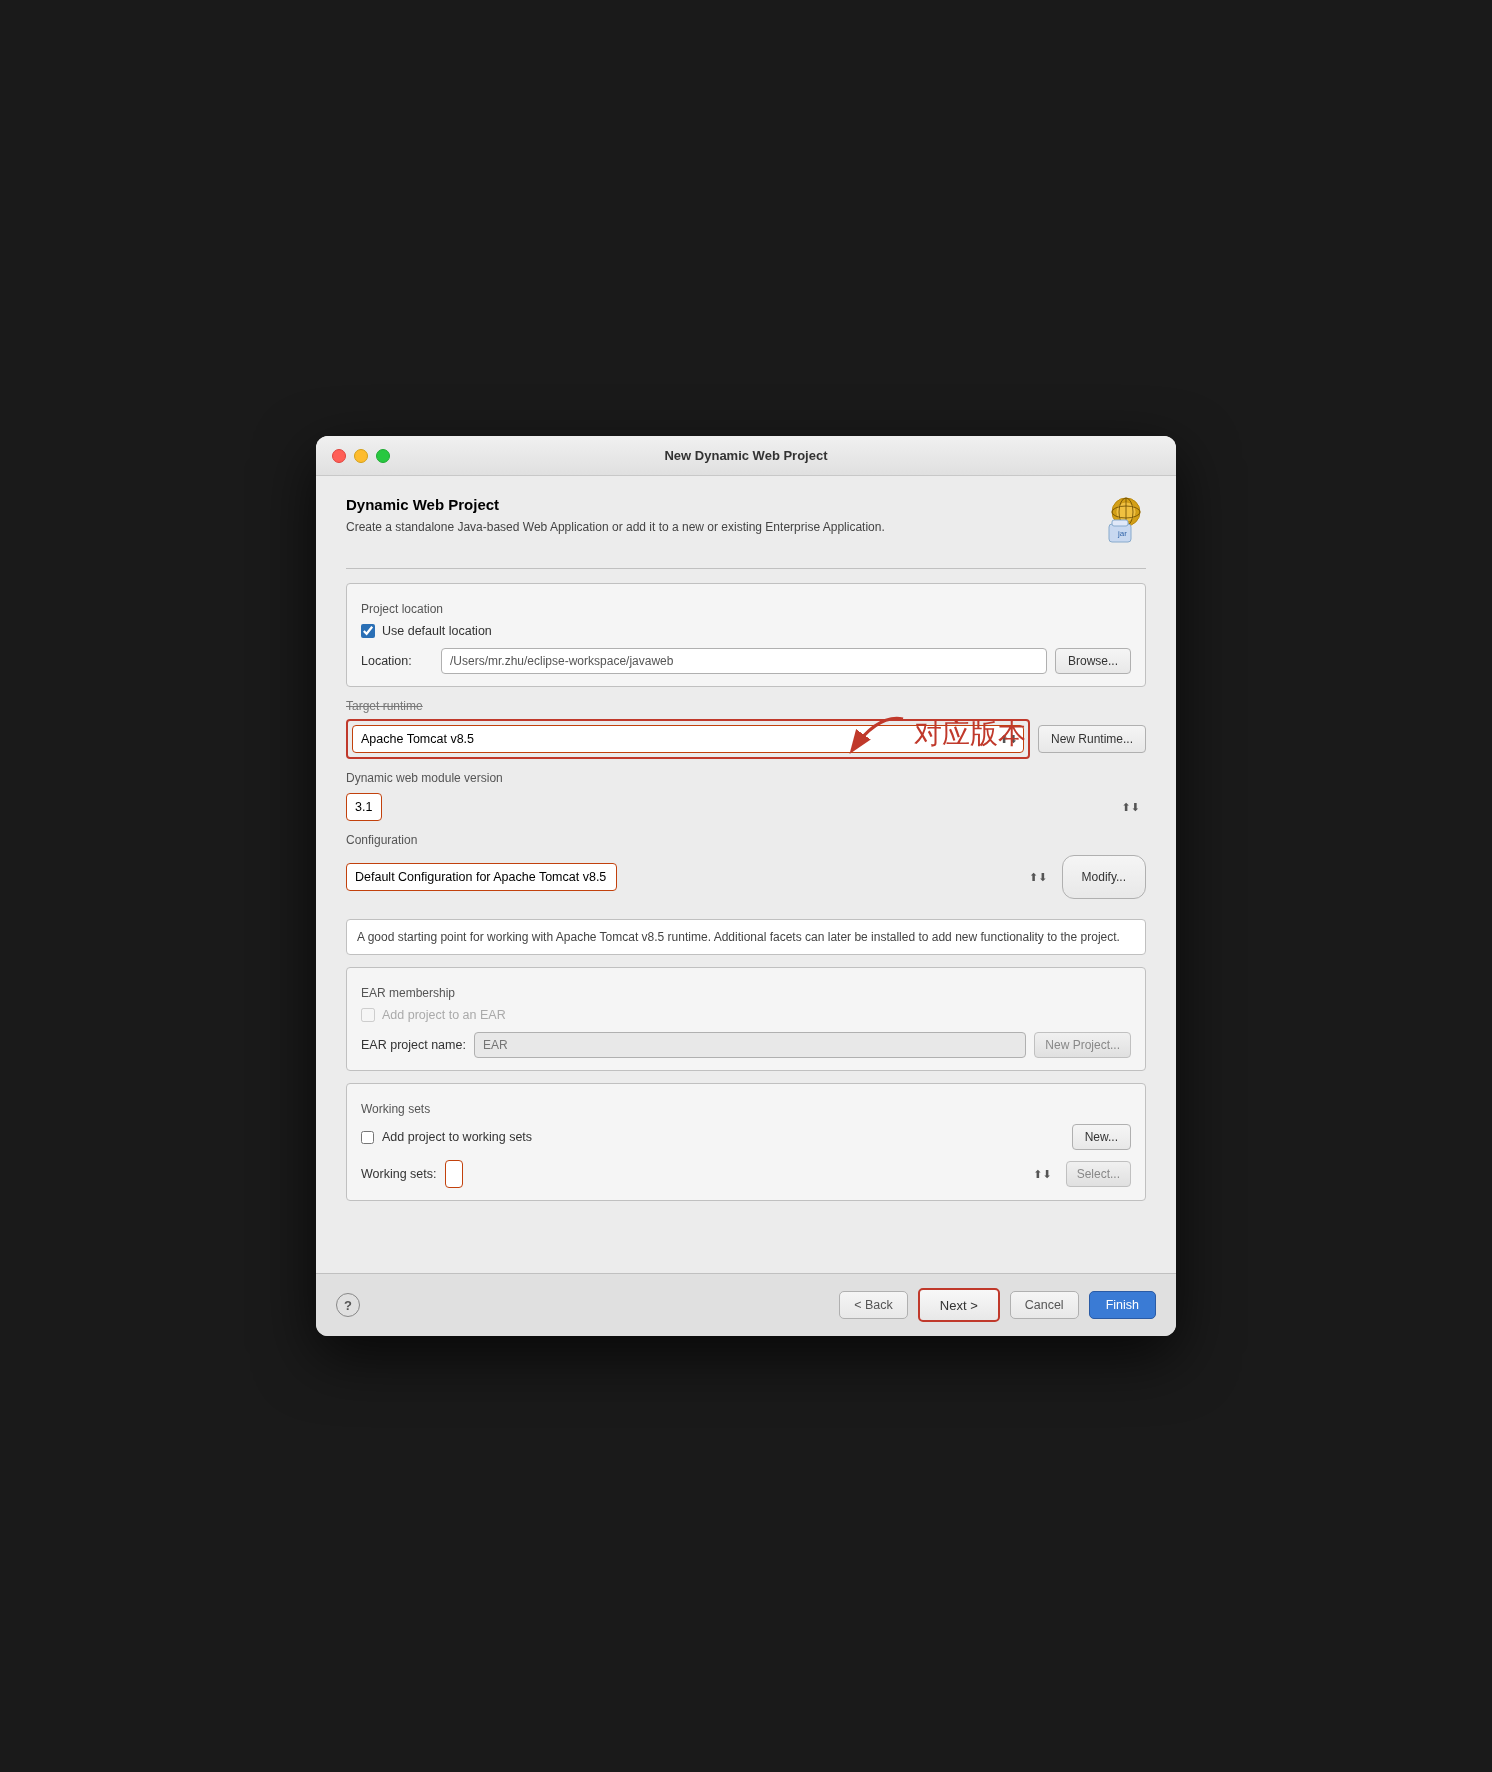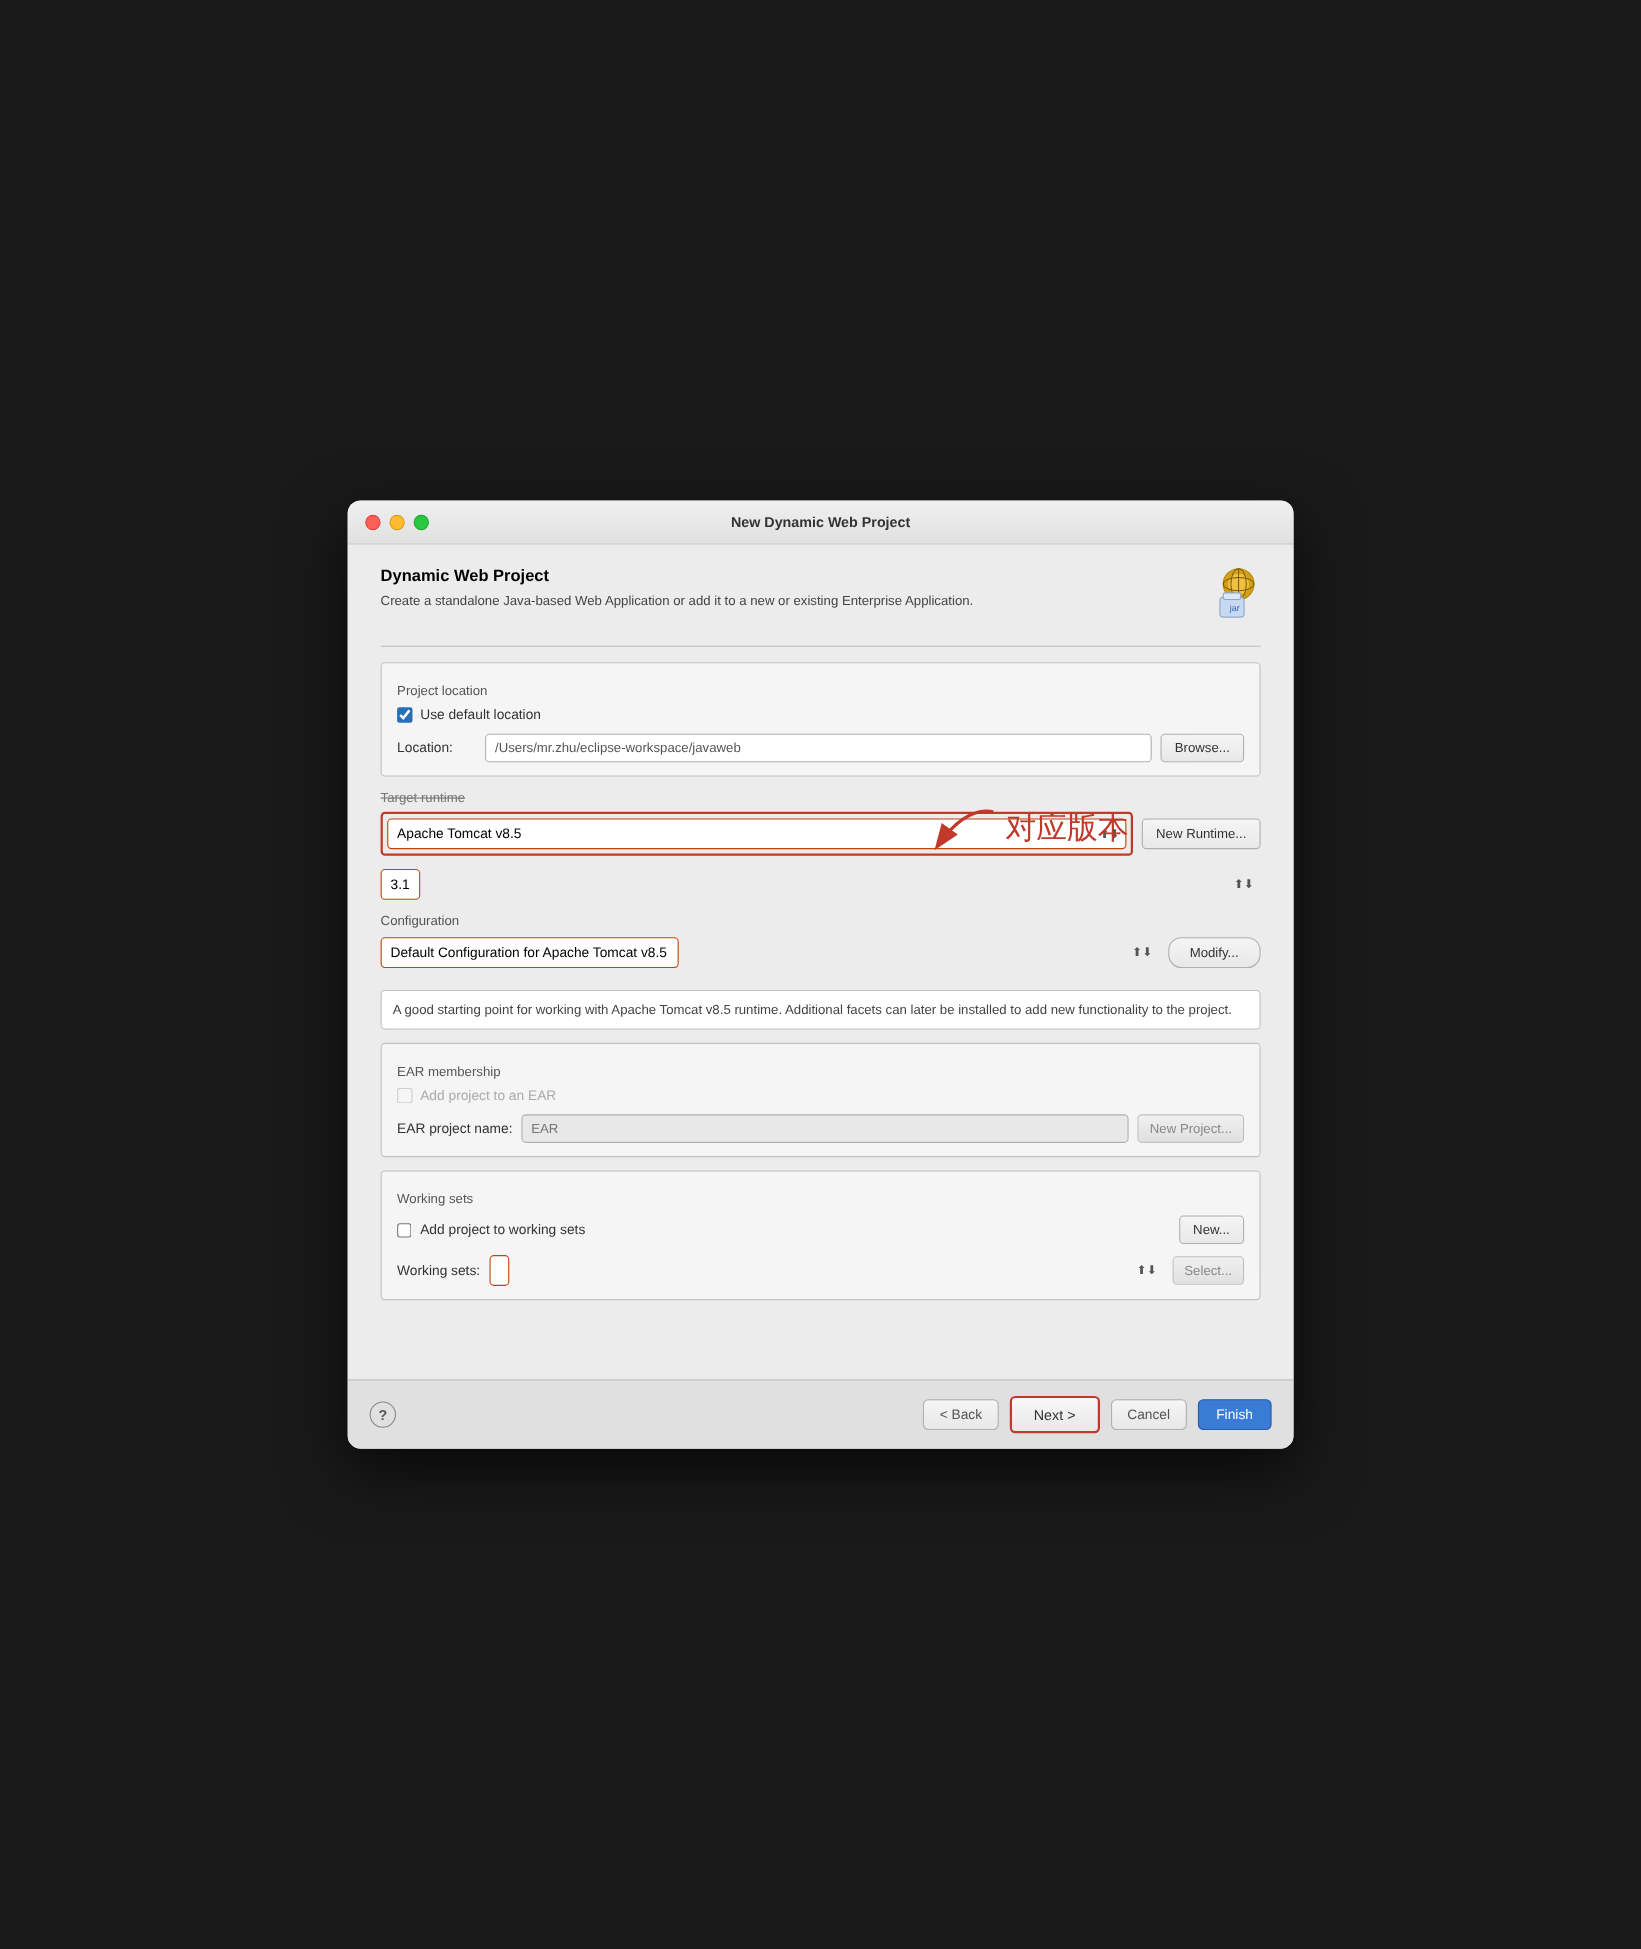--- a/index.html
+++ b/index.html
@@ -257,21 +257,21 @@
       color: #444;
       background: #fff;
       border: 1px solid #c0c0c0;
       border-radius: 4px;
       padding: 8px 10px;
       margin-top: 20px;
       line-height: 1.5;
     }
 
     .modify-btn {
-      height: 28px;
+      height: 44px;
       padding: 0 19px;
       font-size: 12px;
       background: linear-gradient(to bottom, #f5f5f5, #e8e8e8);
       border: 1px solid #b0b0b0;
       border-radius: 12px;
       cursor: pointer;
       color: #333;
     }
 
     .ear-input {
@@ -489,20 +489,21 @@
               </marker>
             </defs>
             <path d="M 65 10 Q 40 5 15 40" stroke="#c0392b" stroke-width="3" fill="none" marker-end="url(#arrowhead)"></path>
           </svg>
           <span class="annotation-label">对应版本</span>
         </div>
       </div>
     </div>
 
     <div style="margin-bottom:12px;">
+      <div class="section-title">Dynamic web module version</div>
       <div class="dropdown-wrapper" style="position:relative;">
         <select class="dropdown-select">
           <option>3.1</option>
         </select>
         <span class="dropdown-arrow">⬆⬇</span>
       </div>
     </div>
 
     <div style="margin-bottom:12px;">
       <div class="section-title">Configuration</div>

